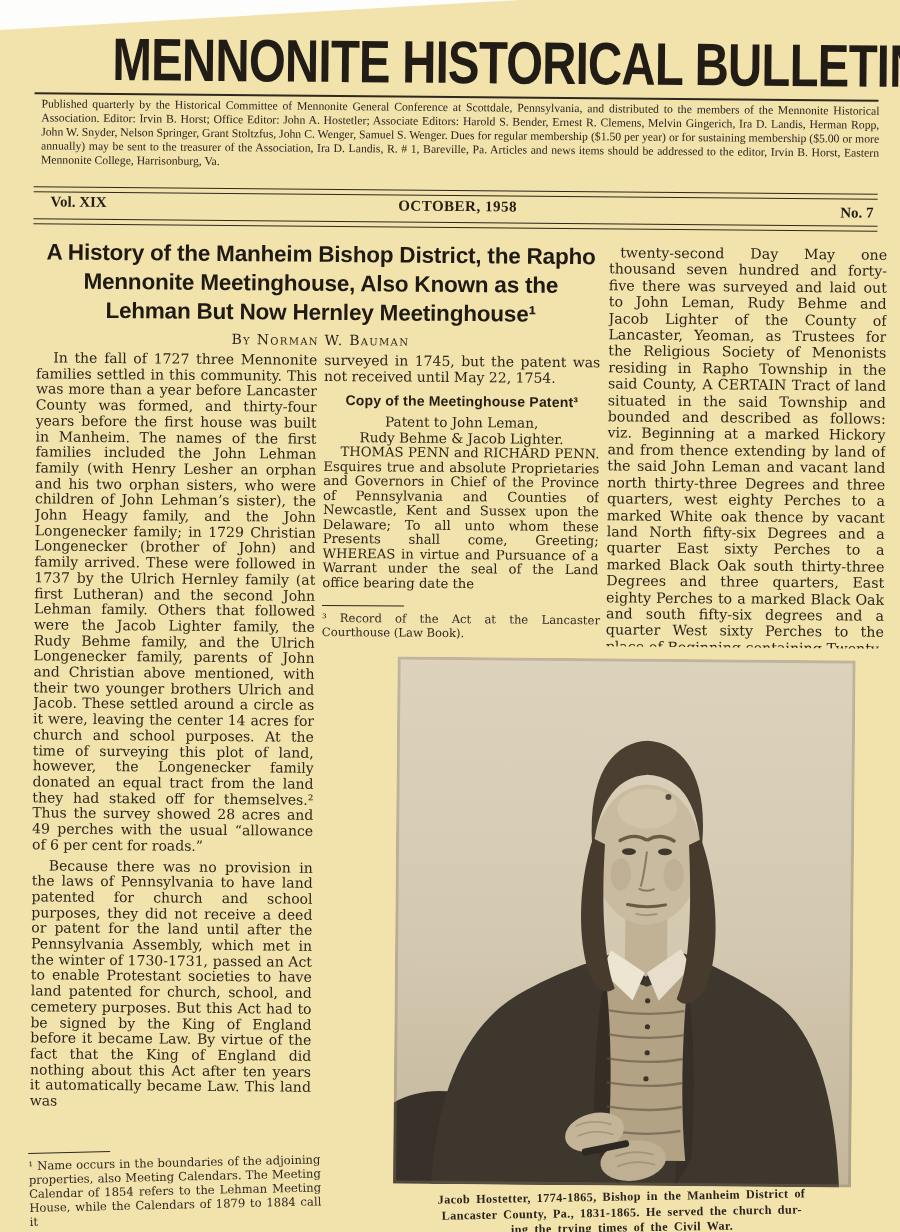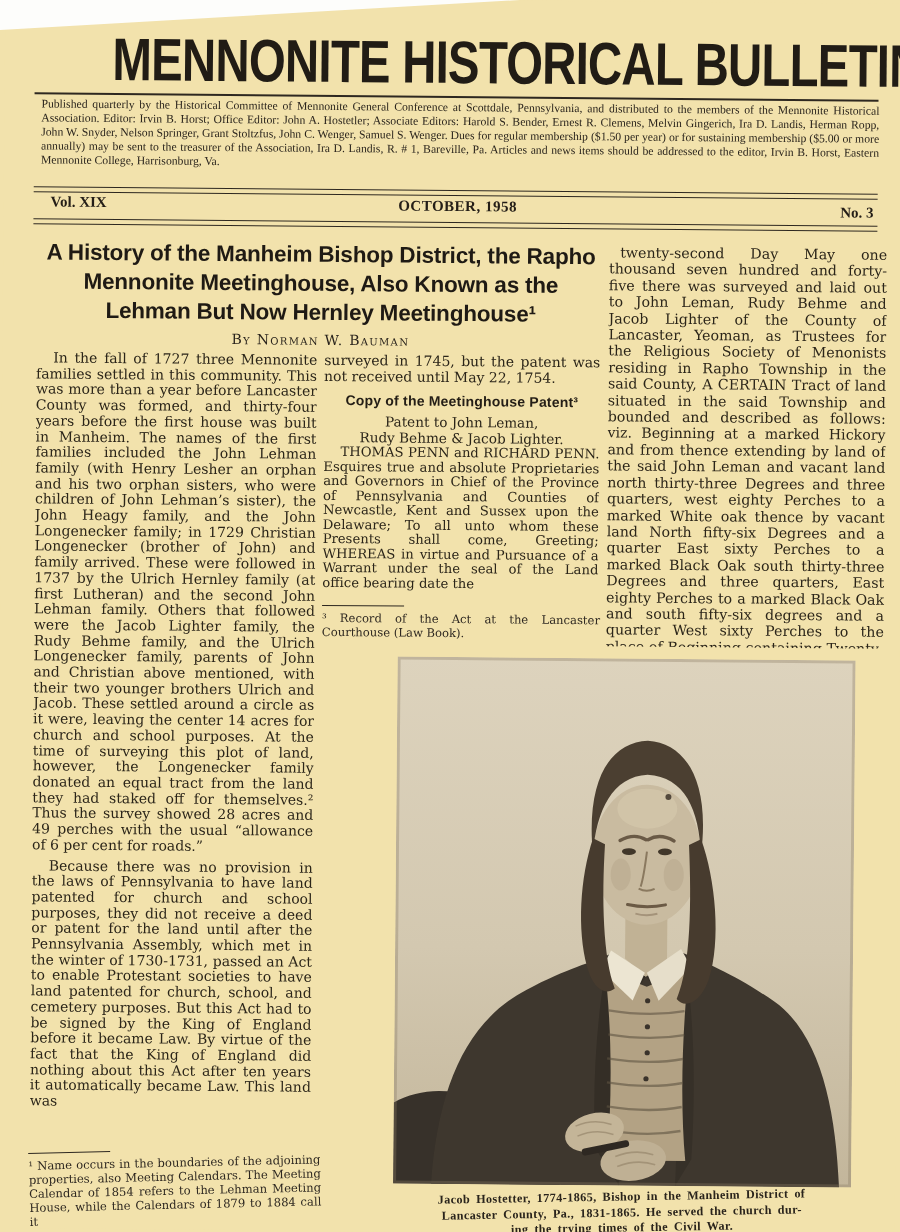--- a/index.html
+++ b/index.html
@@ -95,21 +95,21 @@
     <span class="masthead-inner">MENNONITE HISTORICAL BULLETIN</span>
   </header>
   <div class="masthead-rule"></div>
 
   <p class="pubinfo"><span>Published quarterly by the Historical Committee of Mennonite General Conference at Scottdale, Pennsylvania, and distributed to the members of the Mennonite Historical Association.  </span><b>Editor:</b><span> Irvin B. Horst; </span><b>Office Editor:</b><span> John A. Hostetler; </span><b>Associate Editors:</b><span> Harold S. Bender, Ernest R. Clemens, Melvin Gingerich, Ira D. Landis, Herman Ropp, John W. Snyder, Nelson Springer, Grant Stoltzfus, John C. Wenger, Samuel S. Wenger.  Dues for regular membership ($1.50 per year) or for sustaining membership ($5.00 or more annually) may be sent to the treasurer of the Association, Ira D. Landis, R. # 1, Bareville, Pa.  Articles and news items should be addressed to the editor, Irvin B. Horst, Eastern Mennonite College, Harrisonburg, Va.</span></p>
 
   <div class="drule r1"></div>
   <div class="volline">
     <span class="vol-left">Vol. XIX</span>
     <span class="vol-center">OCTOBER, 1958</span>
-    <span class="vol-right">No. 3</span>
+    <span class="vol-right">No. 7</span>
   </div>
   <div class="drule r2"></div>
 
   <section class="headline">
     <div class="tline">A History of the Manheim Bishop District, the Rapho</div>
     <div class="tline">Mennonite Meetinghouse, Also Known as the</div>
     <div class="tline">Lehman But Now Hernley Meetinghouse¹</div>
   </section>
   <div class="byline">By Norman W. Bauman</div>
 

